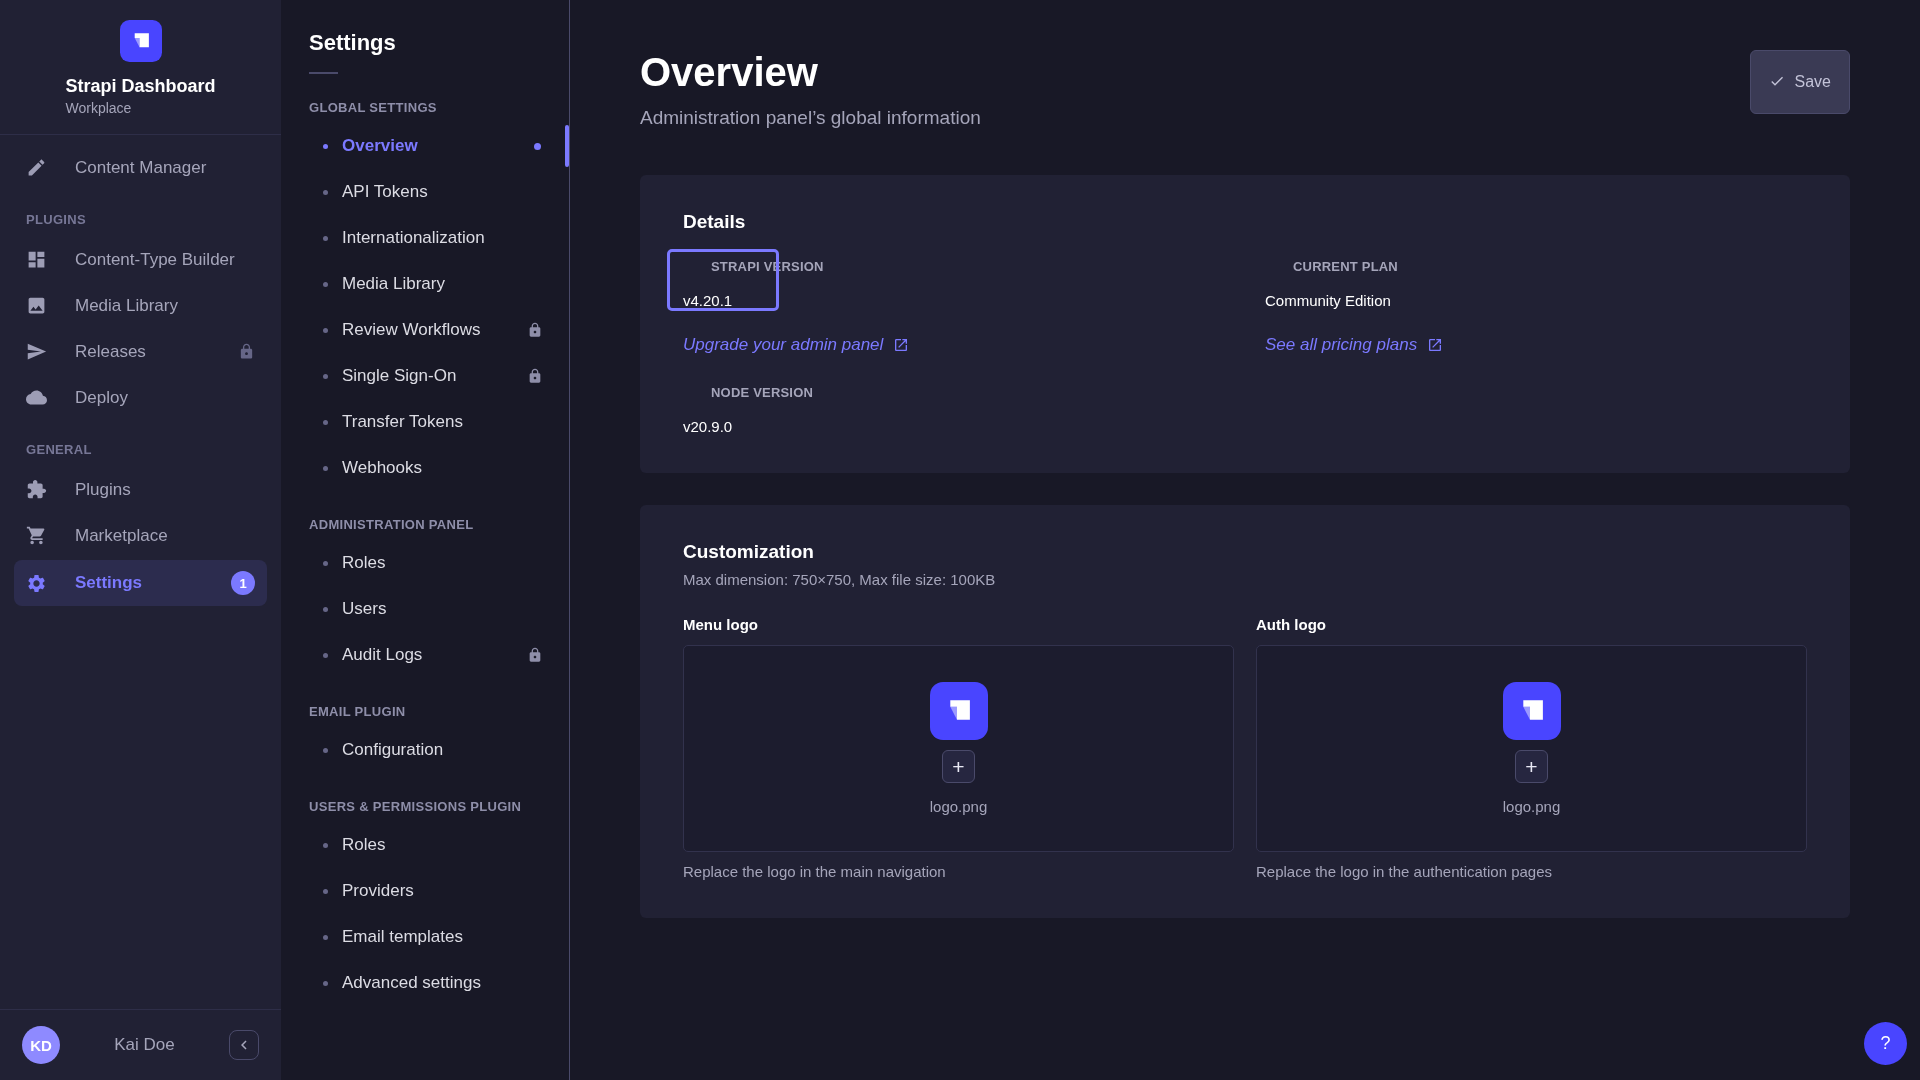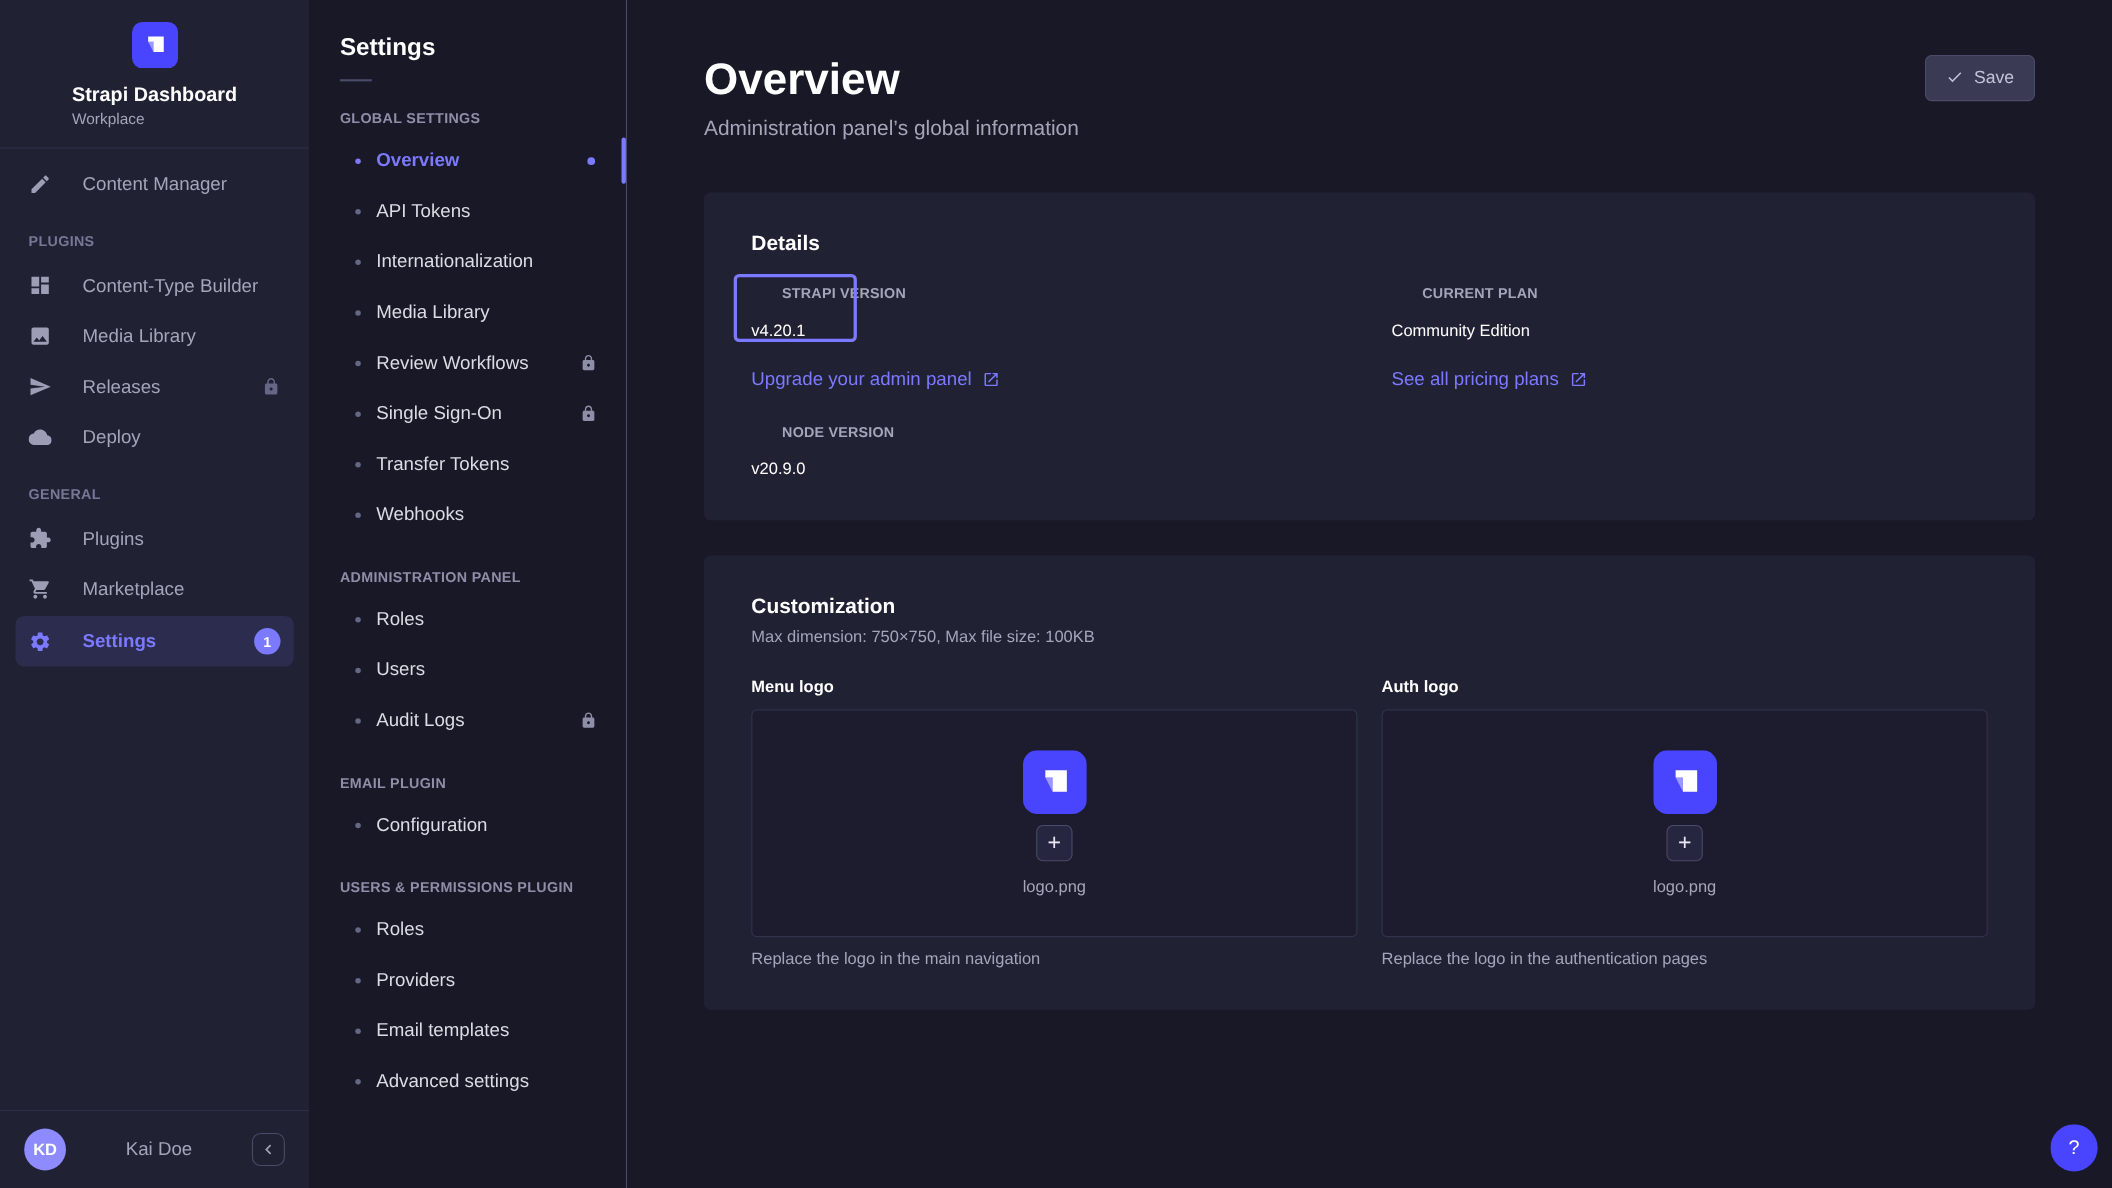--- a/index.html
+++ b/index.html
@@ -45,35 +45,35 @@
   .subnav-item.active .bullet { background:#7b79ff; }
   .active-dot { width:7px; height:7px; border-radius:50%; background:#7b79ff; margin-left:auto; margin-right:8px; }
   .subnav-item.active::after { content:""; position:absolute; right:0; top:2px; bottom:2px; width:4px; background:#7b79ff; border-radius:2px; }
   .sub-lock { margin-left:auto; margin-right:6px; width:16px; height:16px; fill:#8e8ea9; }
 
   
   .main { flex:1; padding:0 70px; position:relative; }
   .page-header { display:flex; justify-content:space-between; align-items:flex-start; padding-top:50px; margin-bottom:46px; }
   .page-title { font-size:40px; font-weight:bold; color:#fff; margin-bottom:12px; }
   .page-sub { font-size:19px; color:#a5a5ba; }
-  .save-btn { display:flex; align-items:flex-start; gap:10px; background:#3a3a54; border:1px solid #4a4a6a; color:#c3c3d8; font-size:16px; padding:11px 18px; border-radius:6px; cursor:pointer; font-family:inherit; }
+  .save-btn { display:flex; align-items:flex-start; gap:10px; background:#3a3a54; border:1px solid #4a4a6a; color:#c3c3d8; font-size:16px; padding:22px 18px; border-radius:6px; cursor:pointer; font-family:inherit; }
   .save-btn svg { width:16px; height:16px; fill:#c3c3d8; }
 
   .card { background:#212134; border-radius:6px; padding:36px 43px 38px; }
   .card-title { font-size:19px; font-weight:bold; color:#fff; }
 
   
   .details-card { margin-bottom:32px; }
   .details-grid { display:grid; grid-template-columns:1fr 1fr; column-gap:40px; margin-top:26px; }
   .dcol { display:flex; flex-direction:column; align-items:flex-start; }
   .field-label { font-size:13px; font-weight:bold; color:#a5a5ba; letter-spacing:.2px;margin-left:28px; }
   .field-value { font-size:15px; color:#ffffff; margin-top:18px; }
   .version-wrap { position:relative; }
   .highlight-ring { position:absolute; left:-16px; top:-10px; width:112px; height:62px; border:3px solid #7b79ff; border-radius:5px; pointer-events:none; }
-  .ext-link { display:inline-flex; align-items:center; gap:10px; color:#7b79ff; font-size:17px; text-decoration:none; margin:26px 0 30px; cursor:pointer; }
+  .ext-link { display:inline-flex; align-items:center; gap:10px; color:#7b79ff; font-size:17px; text-decoration:none; margin:26px 0 30px; cursor:pointer;font-style:italic; }
   .ext-link svg { width:16px; height:16px; fill:#7b79ff; }
 
   
   .card-subtitle { font-size:15px; color:#a5a5ba; margin-top:8px; }
   .logo-grid { display:grid; grid-template-columns:1fr 1fr; column-gap:22px; margin-top:28px; }
   .logo-label { font-size:15px; font-weight:bold; color:#fff; margin-bottom:12px; }
   .upload-box { height:207px; background:#1c1c2e; border:1px solid #32324d; border-radius:5px; display:flex; flex-direction:column; align-items:center; justify-content:center; cursor:pointer; }
   .logo-tile svg { width:58px; height:58px; }
   .plus-btn { width:33px; height:33px; margin-top:10px; background:#262640; border:1px solid #4a4a6a; border-radius:6px; color:#e8e8f4; font-size:21px; line-height:1; display:flex; align-items:center; justify-content:center; cursor:pointer; font-family:inherit; }
   .filename { margin-top:15px; font-size:15px; color:#a5a5ba; }

